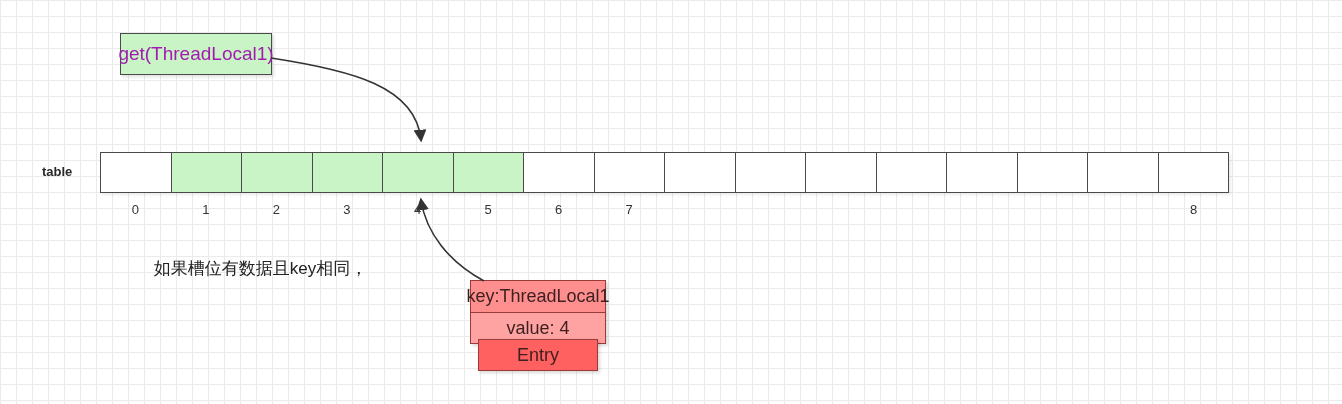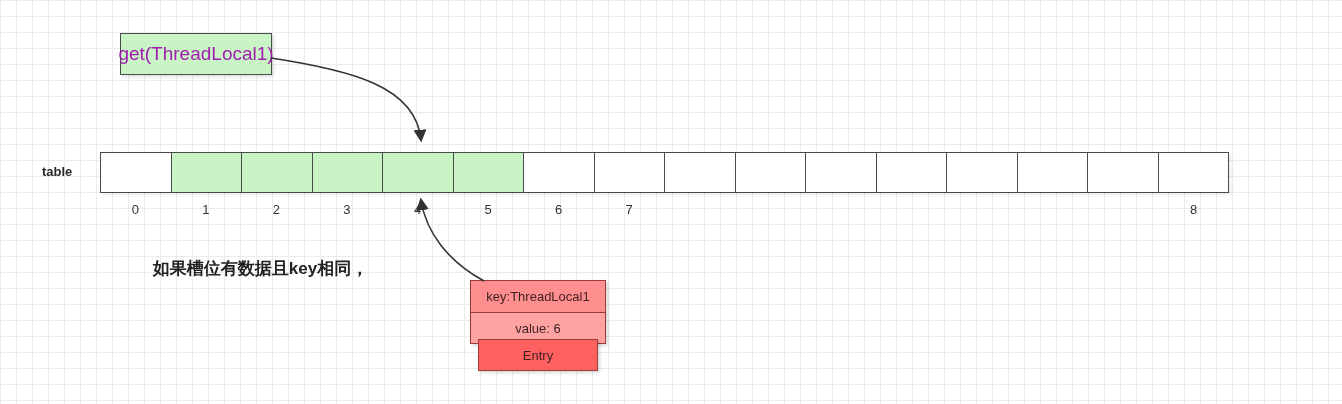--- a/index.html
+++ b/index.html
@@ -72,32 +72,32 @@
     height:18px;
   }
 
   
   .note{
     position:absolute;
     left:108px; top:255px;
     width:305px;
     text-align:center;
     font-size:17px;
-    font-weight:bold;
+    font-weight:normal;
     line-height:27px;
     color:#222;
   }
 
   
   .entry-box{
     position:absolute;
     box-sizing:border-box;
     border:1px solid var(--red-border);
     display:flex; align-items:center; justify-content:center;
-    font-size:13px; color:#3d1f1f;
+    font-size:18px; color:#3d1f1f;
     box-shadow:2px 2px 3px rgba(0,0,0,0.15);
   }
   .entry-key{  left:470px; top:280px; width:136px; height:33px; background:var(--pink); }
   .entry-value{left:470px; top:312px; width:136px; height:32px; background:var(--pink-light); }
   .entry-tag{  left:478px; top:339px; width:120px; height:32px; background:var(--red); }
 
   
   .arrows{
     position:absolute;
     left:0; top:0;
@@ -155,21 +155,21 @@
     </div>
 
   <div class="note">
     <div>如果槽位有数据且key相同，</div>
   </div>
 
   <div class="entry-box entry-key">
     <span>key:ThreadLocal1</span>
   </div>
   <div class="entry-box entry-value">
-    <span>value: 6</span>
+    <span>value: 4</span>
   </div>
   <div class="entry-box entry-tag">
     <span>Entry</span>
   </div>
 
   <svg class="arrows" viewBox="0 0 1342 404" xmlns="http://www.w3.org/2000/svg">
     <defs>
       <marker id="arrowhead" viewBox="0 0 10 10" refX="8" refY="5" markerWidth="8" markerHeight="8" orient="auto-start-reverse">
         <path d="M 0 0 L 10 5 L 0 10 z" fill="#333333"></path>
       </marker>

